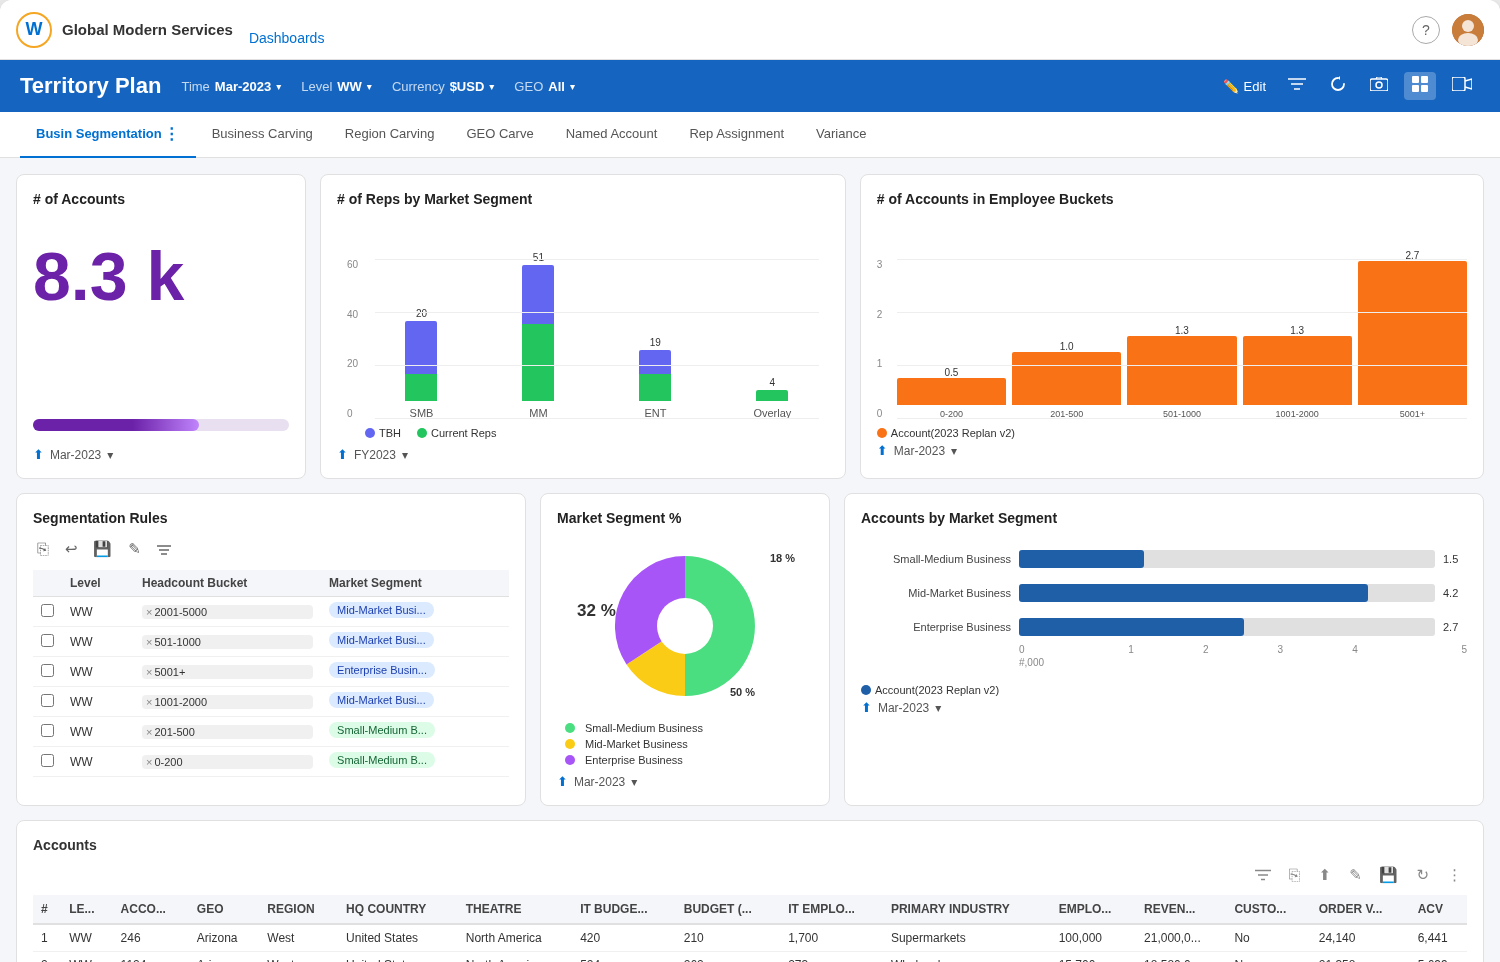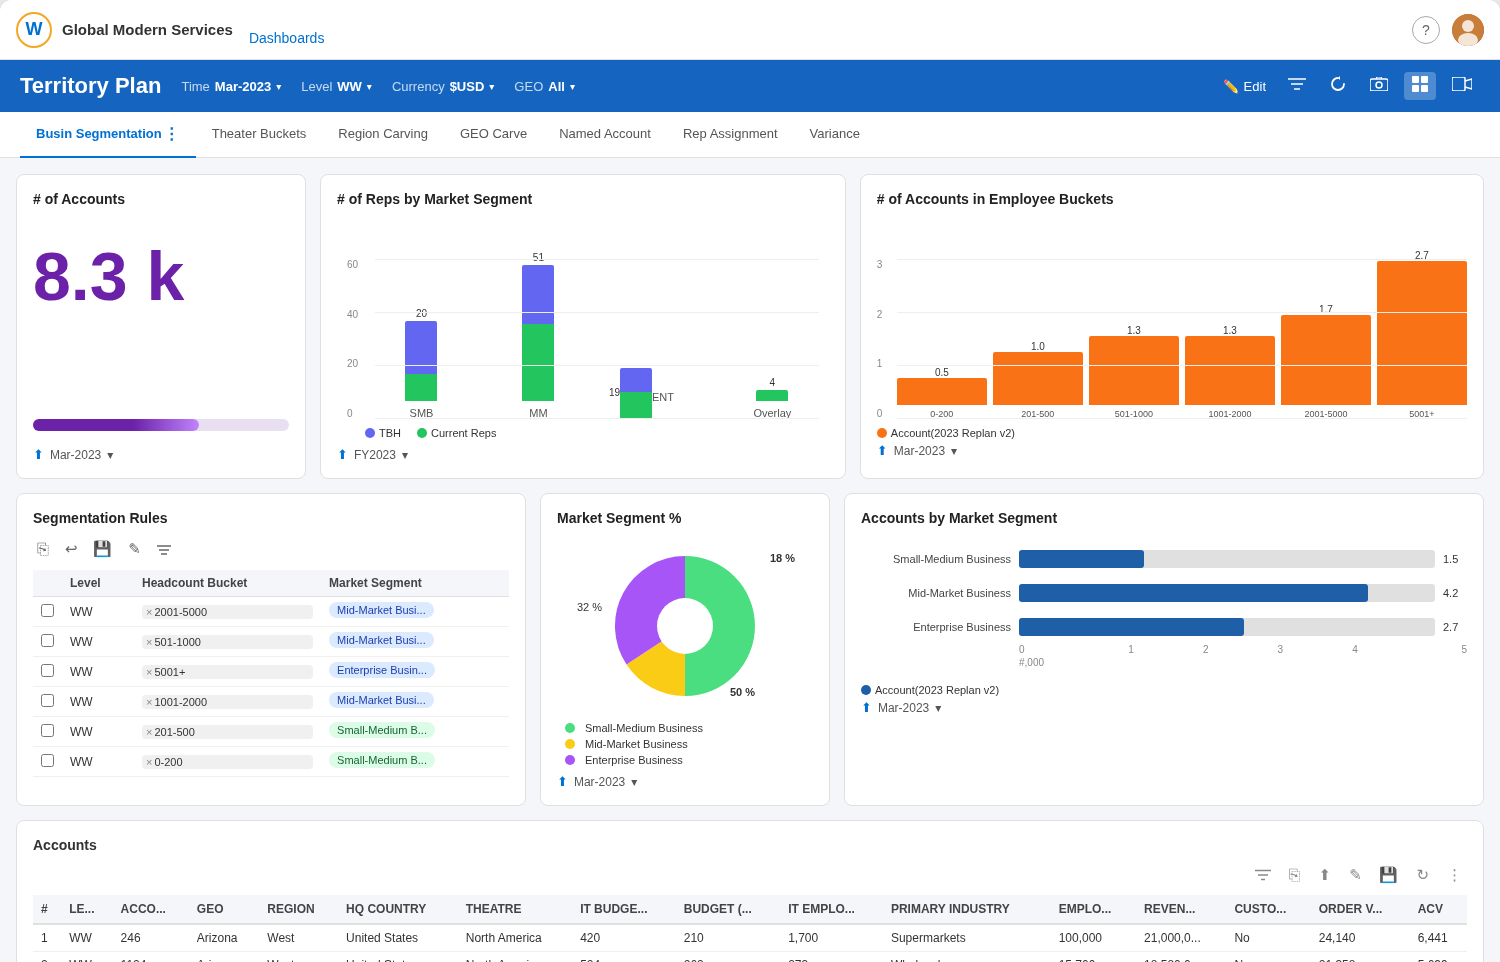--- a/index.html
+++ b/index.html
@@ -173,21 +173,21 @@
           </svg>
       </button>
     </div>
   </div>
 
   <div class="tabs">
     <div class="tab-item active">
       <span>Busin Segmentation</span>
       <span class="tab-dots"> ⋮</span>
     </div>
-    <div class="tab-item">Theater Buckets</div>
+    <div class="tab-item">Business Carving</div>
     <div class="tab-item">Region Carving</div>
     <div class="tab-item">GEO Carve</div>
     <div class="tab-item">Named Account</div>
     <div class="tab-item">Rep Assignment</div>
     <div class="tab-item">Variance</div>
   </div>
 
   <div class="main-content">
 
     <div class="card-row">
@@ -237,21 +237,21 @@
 
             <div class="bar-group" style="display:flex;flex-direction:column;align-items:center;gap:0;flex:1;">
               <span style="font-size:10px; color:#333; margin-bottom:2px;">51</span>
               <div style="display:flex;flex-direction:column;align-items:center;">
                 <div style="width:32px; height:59px; background:#6366f1; border-radius:2px 2px 0 0;"></div>
                 <div style="width:32px; height:77px; background:#22c55e; border-radius:0;"></div>
               </div>
               <span style="font-size:11px; color:#555; margin-top:6px;">MM</span>
             </div>
 
-            <div class="bar-group" style="display:flex;flex-direction:row;align-items:center;gap:0;flex:1;">
+            <div class="bar-group" style="display:flex;flex-direction:column;align-items:center;gap:0;flex:1;">
               <span style="font-size:10px; color:#333; margin-bottom:2px;">19</span>
               <div style="display:flex;flex-direction:column;align-items:center;">
                 <div style="width:32px; height:24px; background:#6366f1; border-radius:2px 2px 0 0;"></div>
                 <div style="width:32px; height:27px; background:#22c55e; border-radius:0;"></div>
               </div>
               <span style="font-size:11px; color:#555; margin-top:6px;">ENT</span>
             </div>
 
             <div class="bar-group" style="display:flex;flex-direction:column;align-items:center;gap:0;flex:1;">
               <span style="font-size:10px; color:#333; margin-bottom:2px;">4</span>
@@ -317,25 +317,20 @@
               <div style="width:100%; height:69px; background:#f97316; border-radius:2px 2px 0 0;"></div>
               <span style="font-size:9px; color:#555; margin-top:4px;">501-1000</span>
             </div>
 
             <div style="flex:1; display:flex; flex-direction:column; align-items:center;">
               <span style="font-size:10px; color:#333;">1.3</span>
               <div style="width:100%; height:69px; background:#f97316; border-radius:2px 2px 0 0;"></div>
               <span style="font-size:9px; color:#555; margin-top:4px;">1001-2000</span>
             </div>
 
-            <div style="flex:1; display:flex; flex-direction:column; align-items:center;">
-              <span style="font-size:10px; color:#333;">1.7</span>
-              <div style="width:100%; height:90px; background:#f97316; border-radius:2px 2px 0 0;"></div>
-              <span style="font-size:9px; color:#555; margin-top:4px;">2001-5000</span>
-            </div>
 
             <div style="flex:1; display:flex; flex-direction:column; align-items:center;">
               <span style="font-size:10px; color:#333;">2.7</span>
               <div style="width:100%; height:144px; background:#f97316; border-radius:2px 2px 0 0;"></div>
               <span style="font-size:9px; color:#555; margin-top:4px;">5001+</span>
             </div>
           </div>
         </div>
 
         <div class="chart-legend" style="margin-top:8px;">
@@ -441,21 +436,21 @@
               <path d="M80,80 L80,10 A70,70 0 0,1 80,150 Z" fill="#4ade80"></path>
 
               <path d="M80,80 L80,150 A70,70 0 0,1 21.5,118.5 Z" fill="#facc15"></path>
 
               <path d="M80,80 L21.5,118.5 A70,70 0 0,1 80,10 Z" fill="#a855f7"></path>
 
               <circle cx="80" cy="80" r="28" fill="white"></circle>
             </svg>
             
             <div style="position:absolute; top:6px; right:-30px; font-size:11px; font-weight:600;">18 %</div>
-            <div style="position:absolute; left:-28px; top:55px; font-size:11px; font-weight:400;">32 %</div>
+            <div style="position:absolute; left:-28px; top:55px; font-size:17px; font-weight:700;">32 %</div>
             <div style="position:absolute; bottom:8px; right:10px; font-size:11px; font-weight:600;">50 %</div>
           </div>
 
           <div class="pie-legend" style="font-size:11px; width:100%; padding:0 8px;">
             <div class="legend-item" style="margin-bottom:4px;">
               <div class="legend-dot" style="background:#4ade80; display:inline-block; width:10px; height:10px; border-radius:50%; margin-right:6px;"></div>
               <span>Small-Medium Business</span>
             </div>
             <div class="legend-item" style="margin-bottom:4px;">
               <div class="legend-dot" style="background:#facc15; display:inline-block; width:10px; height:10px; border-radius:50%; margin-right:6px;"></div>

